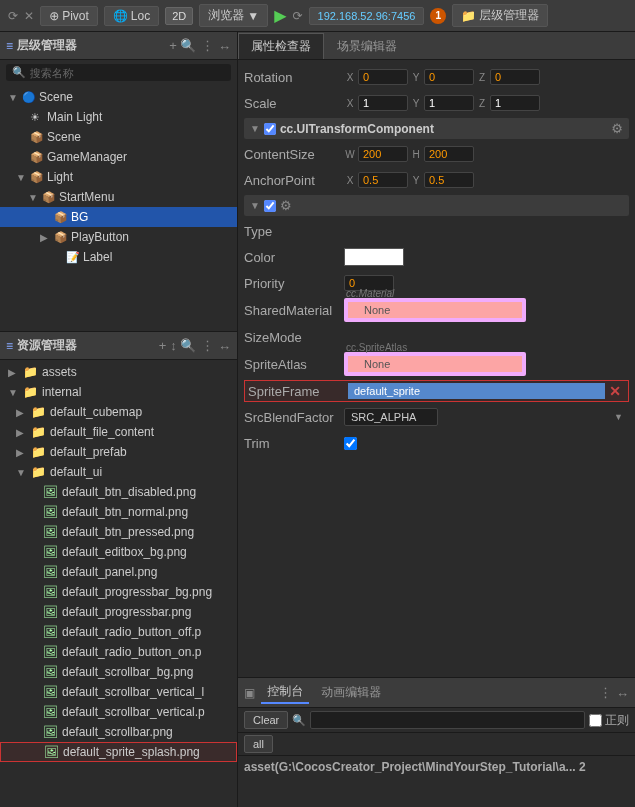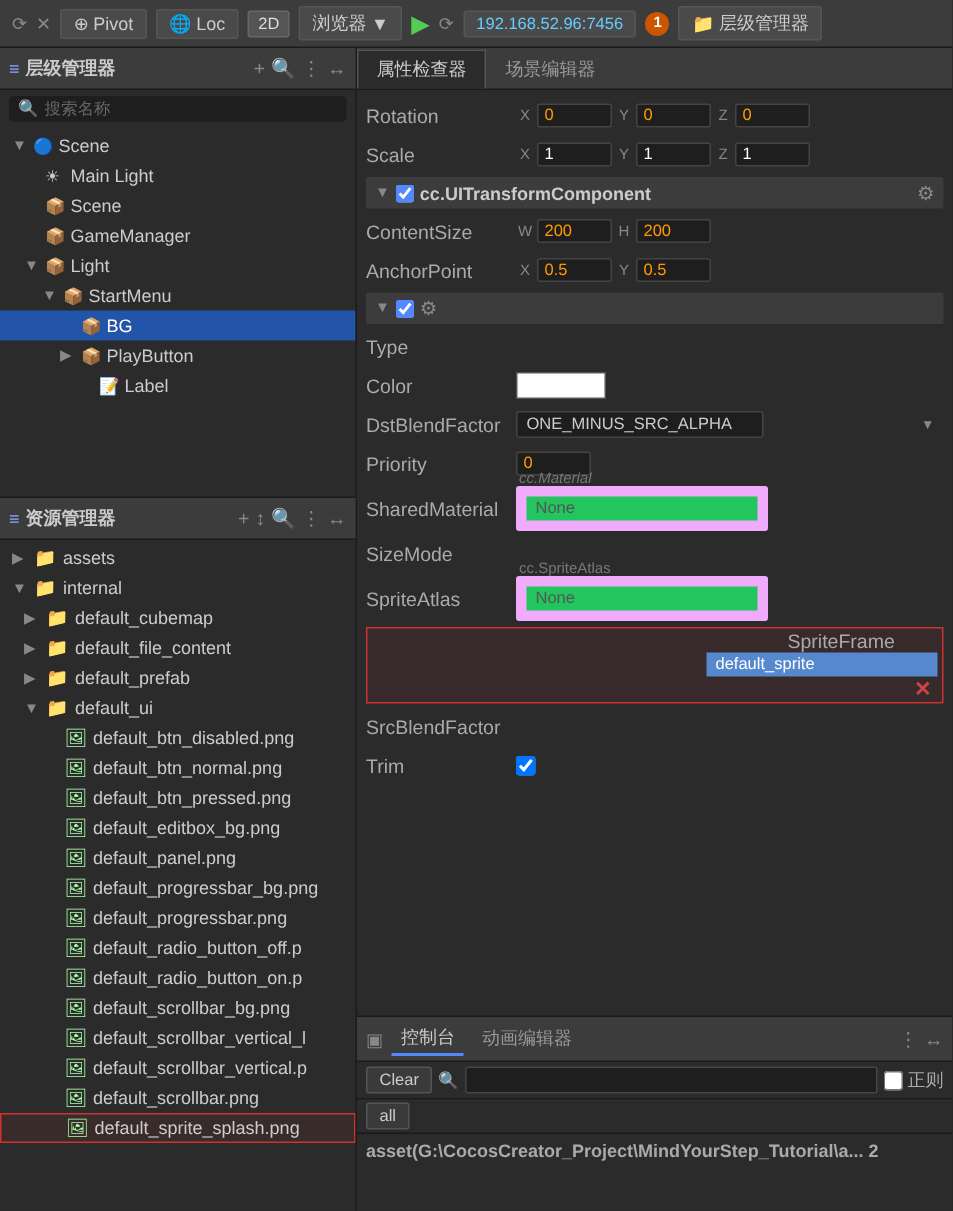--- a/index.html
+++ b/index.html
@@ -65,40 +65,40 @@
 
     
     .dropdown { background: #1e1e1e; border: 1px solid #444; color: #ccc; padding: 2px 20px 2px 6px; border-radius: 2px; font-size: 11px; flex: 1; appearance: none; cursor: pointer; position: relative; }
     .dropdown-wrap { position: relative; flex: 1; }
     .dropdown-wrap::after { content: '▼'; position: absolute; right: 6px; top: 50%; transform: translateY(-50%); color: #888; font-size: 9px; pointer-events: none; }
 
     
     .color-swatch { background: #ffffff; width: 60px; height: 18px; border: 1px solid #555; cursor: pointer; }
 
     
-    .sprite-frame-row { display: flex; align-items: flex-end; margin-bottom: 4px; min-height: 22px; border: 1px solid #cc3333; padding: 1px 3px; background: rgba(180,40,40,0.1); flex-direction: column; }
+    .sprite-frame-row { display: flex; align-items: center; margin-bottom: 4px; min-height: 22px; border: 1px solid #cc3333; padding: 1px 3px; background: rgba(180,40,40,0.1); }
     .sprite-frame-input { background: #5588cc; border: none; color: #fff; padding: 2px 6px; flex: 1; font-size: 11px; }
     .sprite-frame-x { color: #cc4444; cursor: pointer; padding: 0 4px; font-size: 14px; font-weight: bold; }
 
     
     .console-panel { height: 130px; border-top: 1px solid #1a1a1a; display: flex; flex-direction: column; }
     .console-header { display: flex; align-items: center; background: #3c3c3c; padding: 3px 6px; gap: 6px; border-bottom: 1px solid #1a1a1a; }
     .console-tab { color: #999; cursor: pointer; font-size: 12px; padding: 2px 6px; }
     .console-tab.active { color: #ccc; border-bottom: 2px solid #5588ff; }
     .console-toolbar { display: flex; align-items: center; background: #2b2b2b; padding: 3px 6px; gap: 4px; border-bottom: 1px solid #1a1a1a; }
     .console-btn { background: #3a3a3a; border: 1px solid #555; color: #ccc; padding: 2px 8px; cursor: pointer; border-radius: 2px; font-size: 11px; }
     .console-filter-input { background: #1e1e1e; border: 1px solid #444; color: #ccc; padding: 2px 6px; border-radius: 2px; font-size: 11px; flex: 1; }
     .console-checkbox { display: flex; align-items: center; gap: 3px; color: #aaa; font-size: 11px; }
     .console-content { flex: 1; overflow-y: auto; padding: 4px 6px; font-size: 11px; color: #aaa; font-weight: bold; }
 
     
     ::-webkit-scrollbar { width: 6px; height: 6px; }
     ::-webkit-scrollbar-track { background: #2b2b2b; }
     ::-webkit-scrollbar-thumb { background: #555; border-radius: 3px; }
-    .material-input { background: #22c55e; border: 7px solid #f0abfc; color: #555; padding: 2px 6px; border-radius: 2px; font-size: 11px; flex: 1; }
+    .material-input { background: #fca5a5; border: 4px solid #f0abfc; color: #555; padding: 2px 16px; border-radius: 2px; font-size: 11px; flex: 1; }
 
     .trim-checkbox { width: 13px; height: 13px; }
     
     
     .app-topbar { height: 32px; background: #3c3c3c; display: flex; align-items: center; gap: 6px; padding: 0 8px; border-bottom: 1px solid #1a1a1a; }
     .app-topbar-btn { background: #4a4a4a; border: 1px solid #555; color: #ccc; padding: 2px 8px; cursor: pointer; border-radius: 2px; font-size: 11px; display: flex; align-items: center; gap: 3px; }
     .mode-btn { background: #555; border: 1px solid #666; color: #ddd; padding: 2px 6px; border-radius: 2px; font-size: 11px; cursor: pointer; }
     .ip-badge { background: #4a4a4a; border: 1px solid #555; color: #66ccff; padding: 2px 8px; border-radius: 2px; font-size: 11px; }
     .notif-badge { background: #cc5500; color: #fff; border-radius: 50%; width: 16px; height: 16px; display: flex; align-items: center; justify-content: center; font-size: 10px; font-weight: bold; }
     .path-btn { background: #4a4a4a; border: 1px solid #555; color: #ccc; padding: 2px 8px; border-radius: 2px; font-size: 11px; cursor: pointer; display: flex; align-items: center; gap: 3px; }
@@ -390,28 +390,20 @@
 
         <div class="prop-row">
           <span class="prop-label">Type</span>
         </div>
 
         <div class="prop-row">
           <span class="prop-label">Color</span>
           <div class="color-swatch"></div>
         </div>
 
-        <div class="prop-row">
-          <span class="prop-label">DstBlendFactor</span>
-          <div class="dropdown-wrap">
-            <select class="dropdown">
-              <option>ONE_MINUS_SRC_ALPHA</option>
-            </select>
-          </div>
-        </div>
 
         <div class="prop-row">
           <span class="prop-label">Priority</span>
           <input class="num-input" type="text" style="color: rgb(255, 153, 0);" value="0">
         </div>
 
         <div class="prop-row">
           <span class="prop-label">SharedMaterial</span>
           <div style="flex:1; position:relative;">
             <div style="color:#777;font-size:10px;position:absolute;top:-10px;left:2px;font-style:italic;">cc.Material</div>
@@ -432,20 +424,25 @@
         </div>
 
         <div class="sprite-frame-row">
           <span class="prop-label">SpriteFrame</span>
           <input class="sprite-frame-input" type="text" value="default_sprite" style="">
           <span class="sprite-frame-x">✕</span>
         </div>
 
         <div class="prop-row">
           <span class="prop-label">SrcBlendFactor</span>
+          <div class="dropdown-wrap">
+            <select class="dropdown">
+              <option>SRC_ALPHA</option>
+            </select>
+          </div>
         </div>
 
         <div class="prop-row">
           <span class="prop-label">Trim</span>
           <input type="checkbox" class="trim-checkbox" checked="" style="">
         </div>
 
       </div>
 
       <div class="console-panel">

